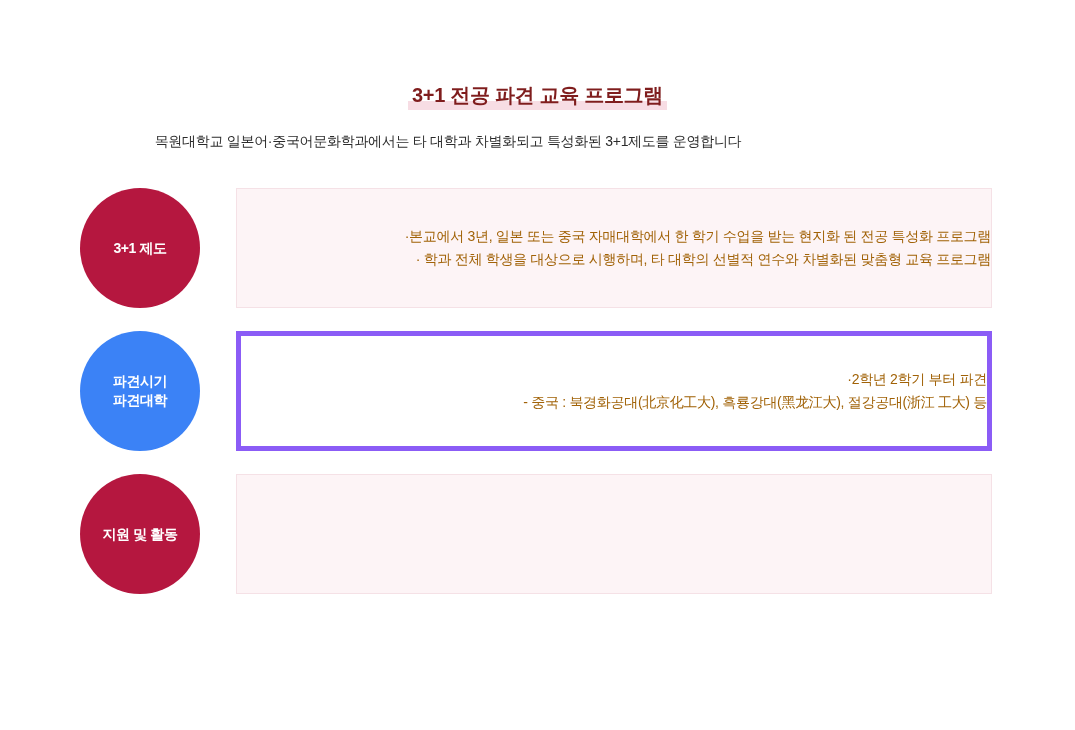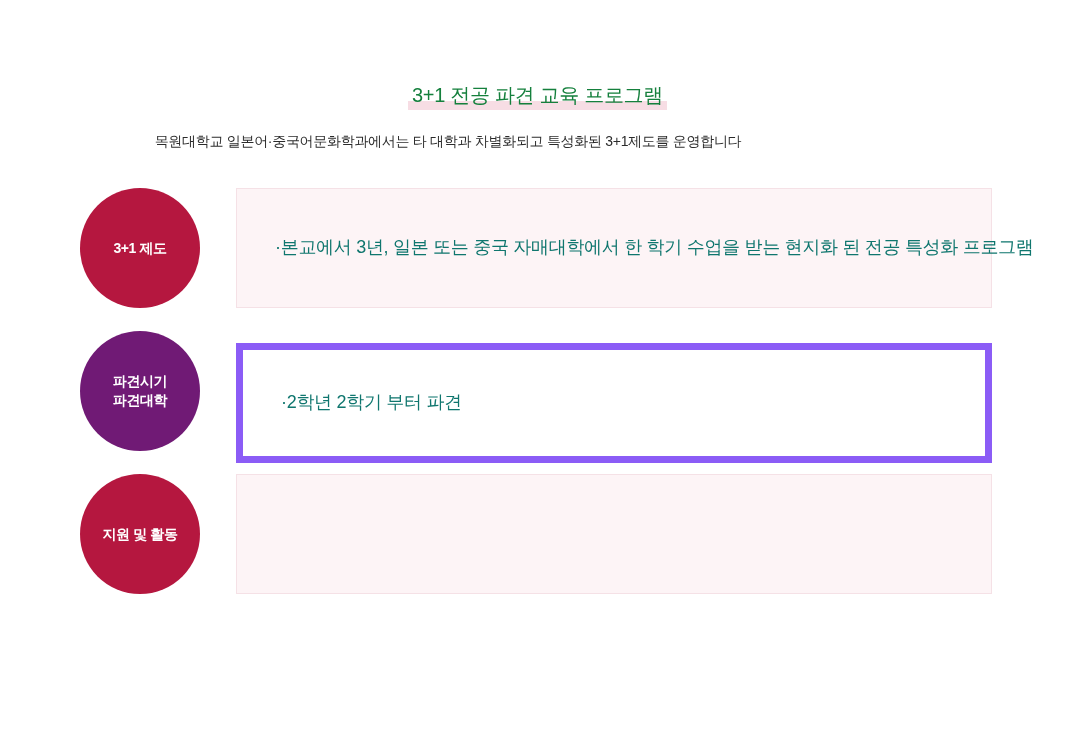--- a/index.html
+++ b/index.html
@@ -27,22 +27,22 @@
     position: absolute;
     top: 82px;
     left: 0;
     width: 1075px;
     text-align: center;
   }
   .title {
     display: inline-block;
     position: relative;
     font-size: 20px;
-    font-weight: normal;
-    color: #15803d;
+    font-weight: bold;
+    color: #7f1d1d;
     letter-spacing: -0.3px;
     padding: 0 4px 2px 4px;
   }
   .title-highlight {
     position: absolute;
     left: 0;
     right: 0;
     bottom: 1px;
     height: 9px;
     background: #f7dde4;
@@ -87,50 +87,50 @@
     font-weight: bold;
     letter-spacing: -0.4px;
     display: flex;
     align-items: center;
     justify-content: center;
     text-align: center;
     line-height: 1.35;
     overflow: hidden;
   }
   .badge-red { background: #b5173f; }
-  .badge-navy { background: #701a75; }
+  .badge-navy { background: #3b82f6; }
 
   .panel {
     position: absolute;
     left: 236px;
     top: 0;
     width: 756px;
     height: 120px;
     box-sizing: border-box;
     display: flex;
     flex-direction: column;
     justify-content: center;
     padding: 0 0 0 38px;
   }
   .panel-pink {
     background: #fdf4f6;
     border: 1px solid #f5e1e6;
   }
   .panel-plain {
     background: #ffffff;
-    border: 7px solid #8b5cf6;
-    margin-top: 12px;
+    border: 5px solid #8b5cf6;
   }
 
   .panel .line {
-    font-size: 18px;
+    font-size: 14px;
     line-height: 1.62;
-    color: #0f766e;
+    color: #a16207;
     letter-spacing: -0.3px;
     white-space: nowrap;
+    text-align: right;
   }
 </style>
 </head>
 <body>
 
 <div class="page">
 
   <div class="title-wrap">
     <div class="title">
       <span class="title-highlight"></span>
@@ -139,30 +139,32 @@
   </div>
 
   <div class="subtitle">목원대학교 일본어·중국어문화학과에서는 타 대학과 차별화되고 특성화된 3+1제도를 운영합니다</div>
 
   <div class="row row-1">
     <div class="badge badge-red">
       <span>3+1 제도</span>
     </div>
     <div class="panel panel-pink">
       <div class="line">·본교에서 3년, 일본 또는 중국 자매대학에서 한 학기 수업을 받는 현지화 된 전공 특성화 프로그램</div>
+      <div class="line">· 학과 전체 학생을 대상으로 시행하며, 타 대학의 선별적 연수와 차별화된 맞춤형 교육 프로그램</div>
     </div>
   </div>
 
   <div class="row row-2">
     <div class="badge badge-navy">
       <span style="white-space:pre-line">파견시기
 파견대학</span>
     </div>
     <div class="panel panel-plain">
       <div class="line">·2학년 2학기 부터 파견</div>
+      <div class="line">- 중국 : 북경화공대(北京化工大), 흑룡강대(黑龙江大), 절강공대(浙江 工大) 등</div>
     </div>
   </div>
 
   <div class="row row-3">
     <div class="badge badge-red">
       <span>지원 및 활동</span>
     </div>
     <div class="panel panel-pink">
     </div>
   </div>

